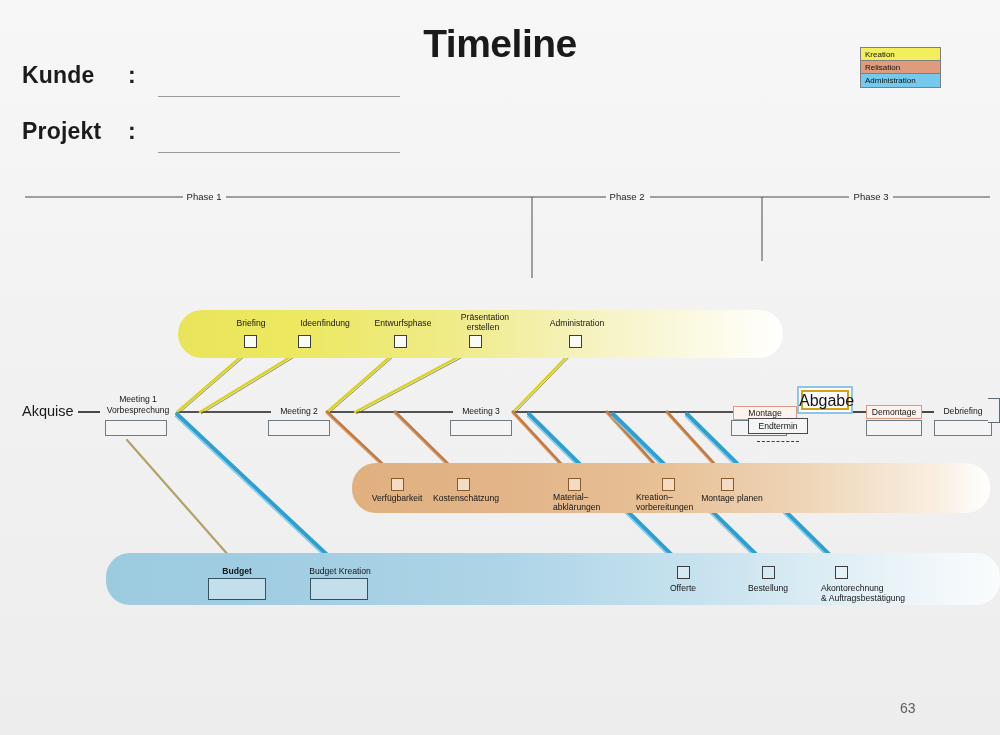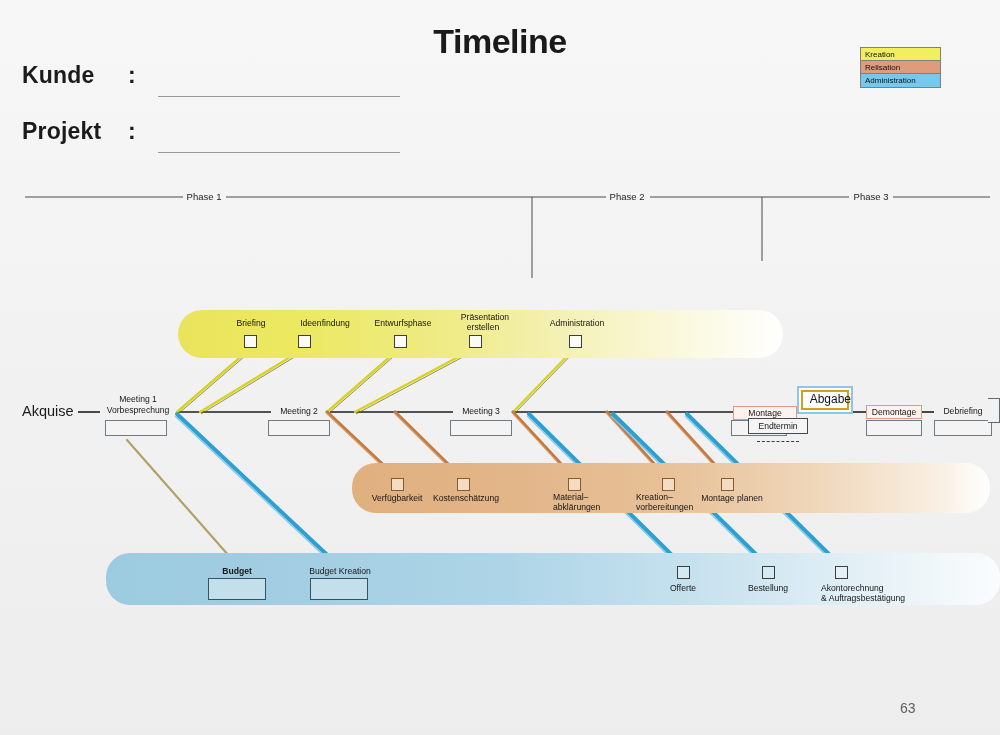--- a/index.html
+++ b/index.html
@@ -22,21 +22,21 @@
     width: 1000px;
     height: 735px;
     pointer-events: none;
   }
   .abs { position: absolute; }
 
   
   #title {
     left: 0; top: 22px; width: 1000px;
     text-align: center;
-    font-size: 34px;
+    font-size: 39px;
     font-weight: bold;
     letter-spacing: -0.5px;
     color: #1a1a1a;
   }
   .field-label {
     font-size: 23px;
     font-weight: bold;
     color: #1b1b1b;
     letter-spacing: 0.2px;
   }
@@ -133,22 +133,22 @@
   #abgabe-inner {
     position: absolute;
     left: 2px; top: 2px; right: 2px; bottom: 2px;
     border: 2px solid #d4a017;
     background: #ffffff;
     box-sizing: border-box;
   }
   #abgabe-text {
     position: absolute;
     left: 0; right: 0; top: 4px;
-    text-align: right;
-    font-size: 12px;
+    text-align: left;
+    font-size: 16px;
     color: #141414;
   }
   #endtermin-box {
     left: 748px; top: 418px; width: 60px; height: 16px;
     border: 1px solid #444a4d;
     background: #f5f5f5;
     box-sizing: border-box;
   }
   #endtermin-text {
     position: absolute; left: 0; right: 0; top: 2px;

